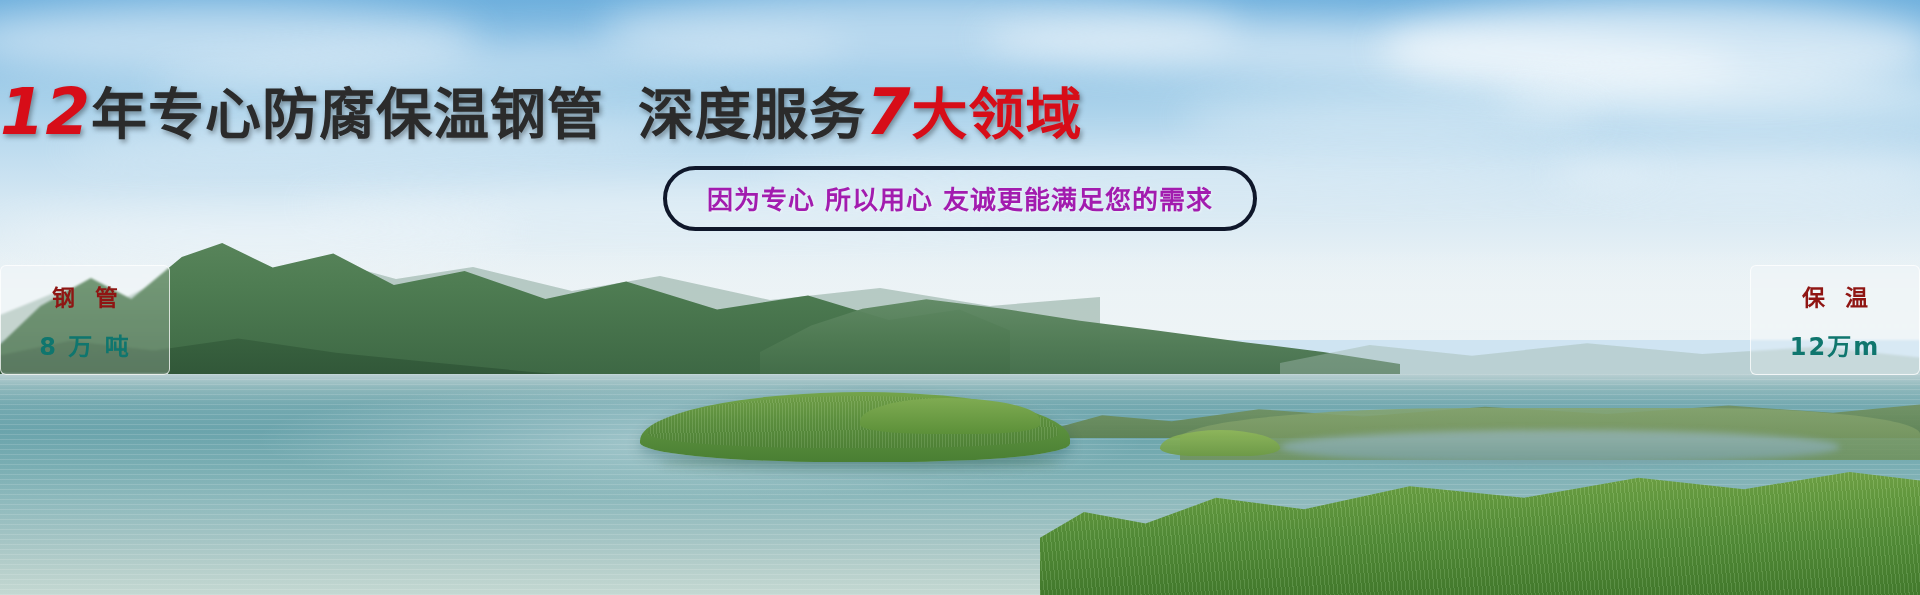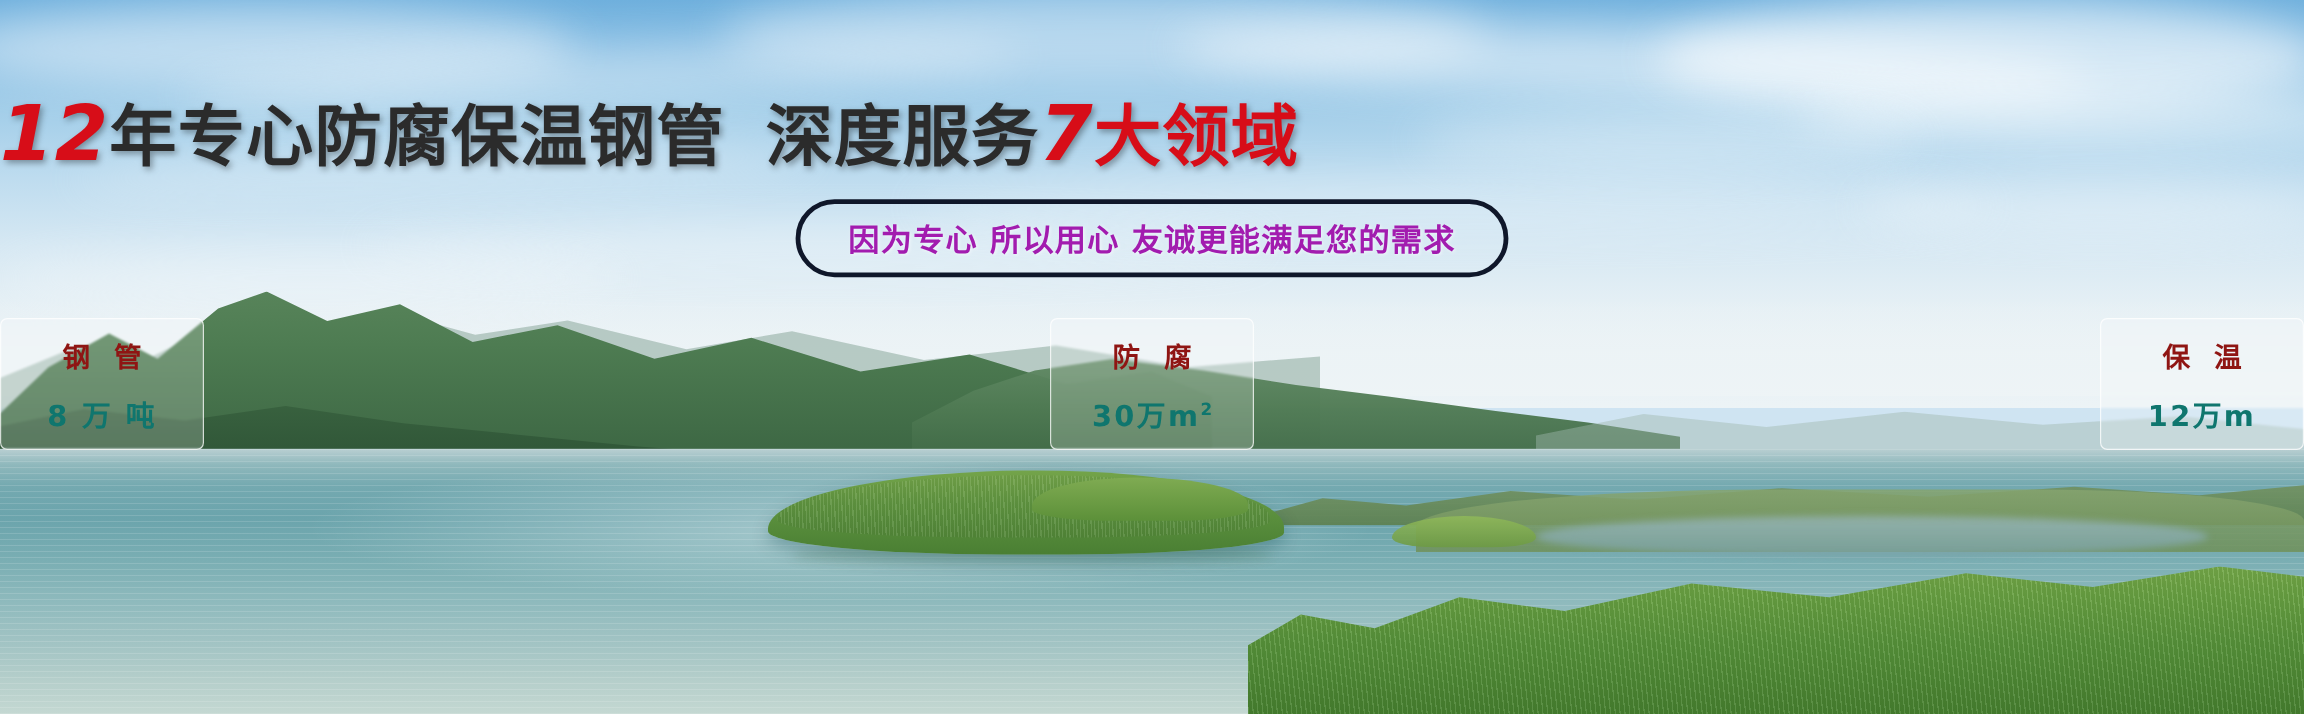--- a/index.html
+++ b/index.html
@@ -319,24 +319,20 @@
       <div class="subtitle">因为专心 所以用心  友诚更能满足您的需求</div>
     </div>
 
     <div class="cards">
 
       <div class="card">
         <div class="card-label">钢 管</div>
         <div class="card-value"><span>8 万 吨</span></div>
       </div>
 
-      <div class="card">
-        <div class="card-label">防 腐</div>
-        <div class="card-value"><span>30万m</span><sup>2</sup></div>
-      </div>
 
       <div class="card">
         <div class="card-label">保 温</div>
         <div class="card-value"><span>12万m</span></div>
       </div>
 
     </div>
 
   </div>
 </div>

